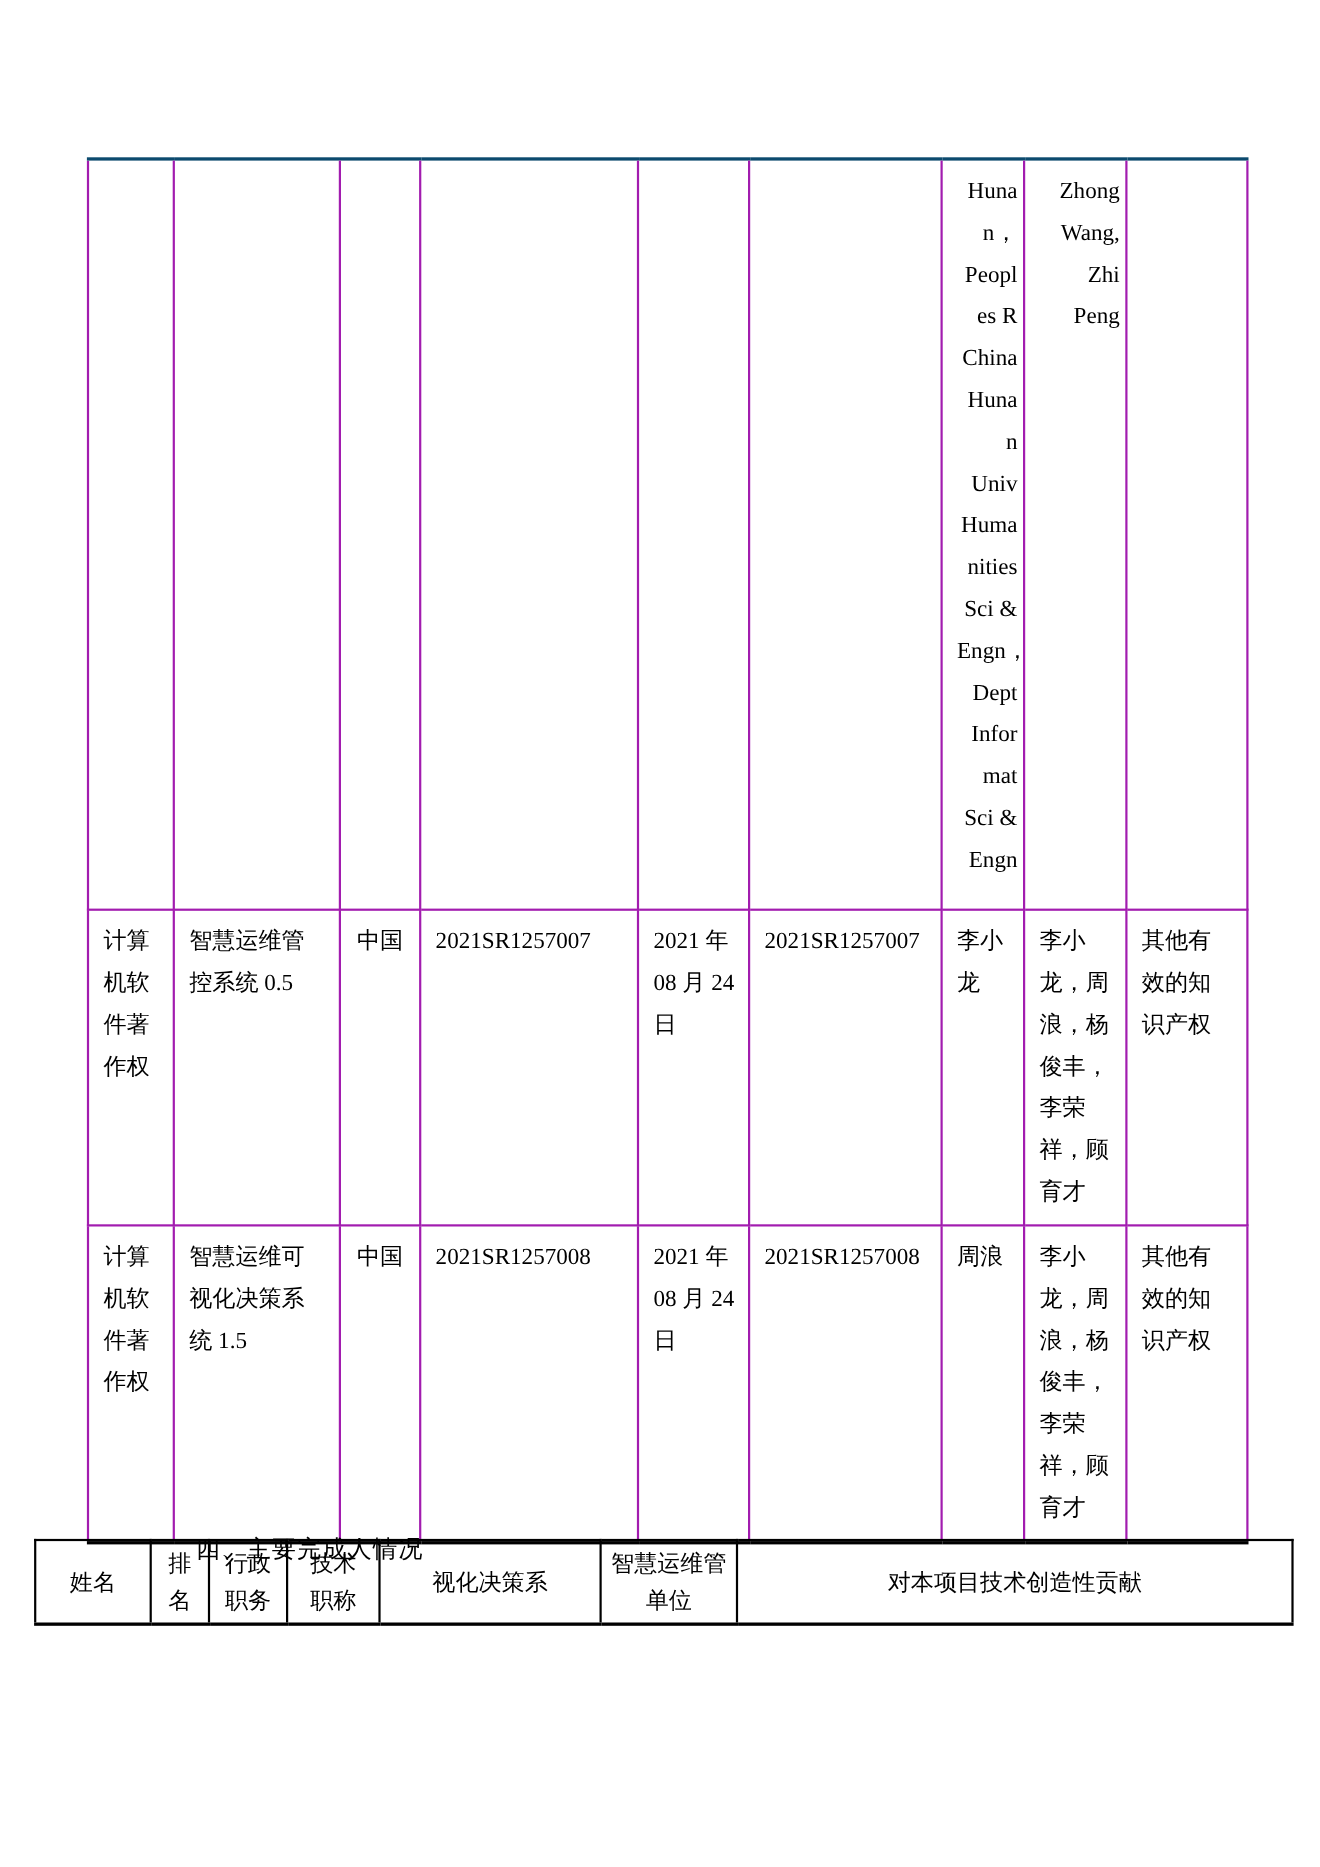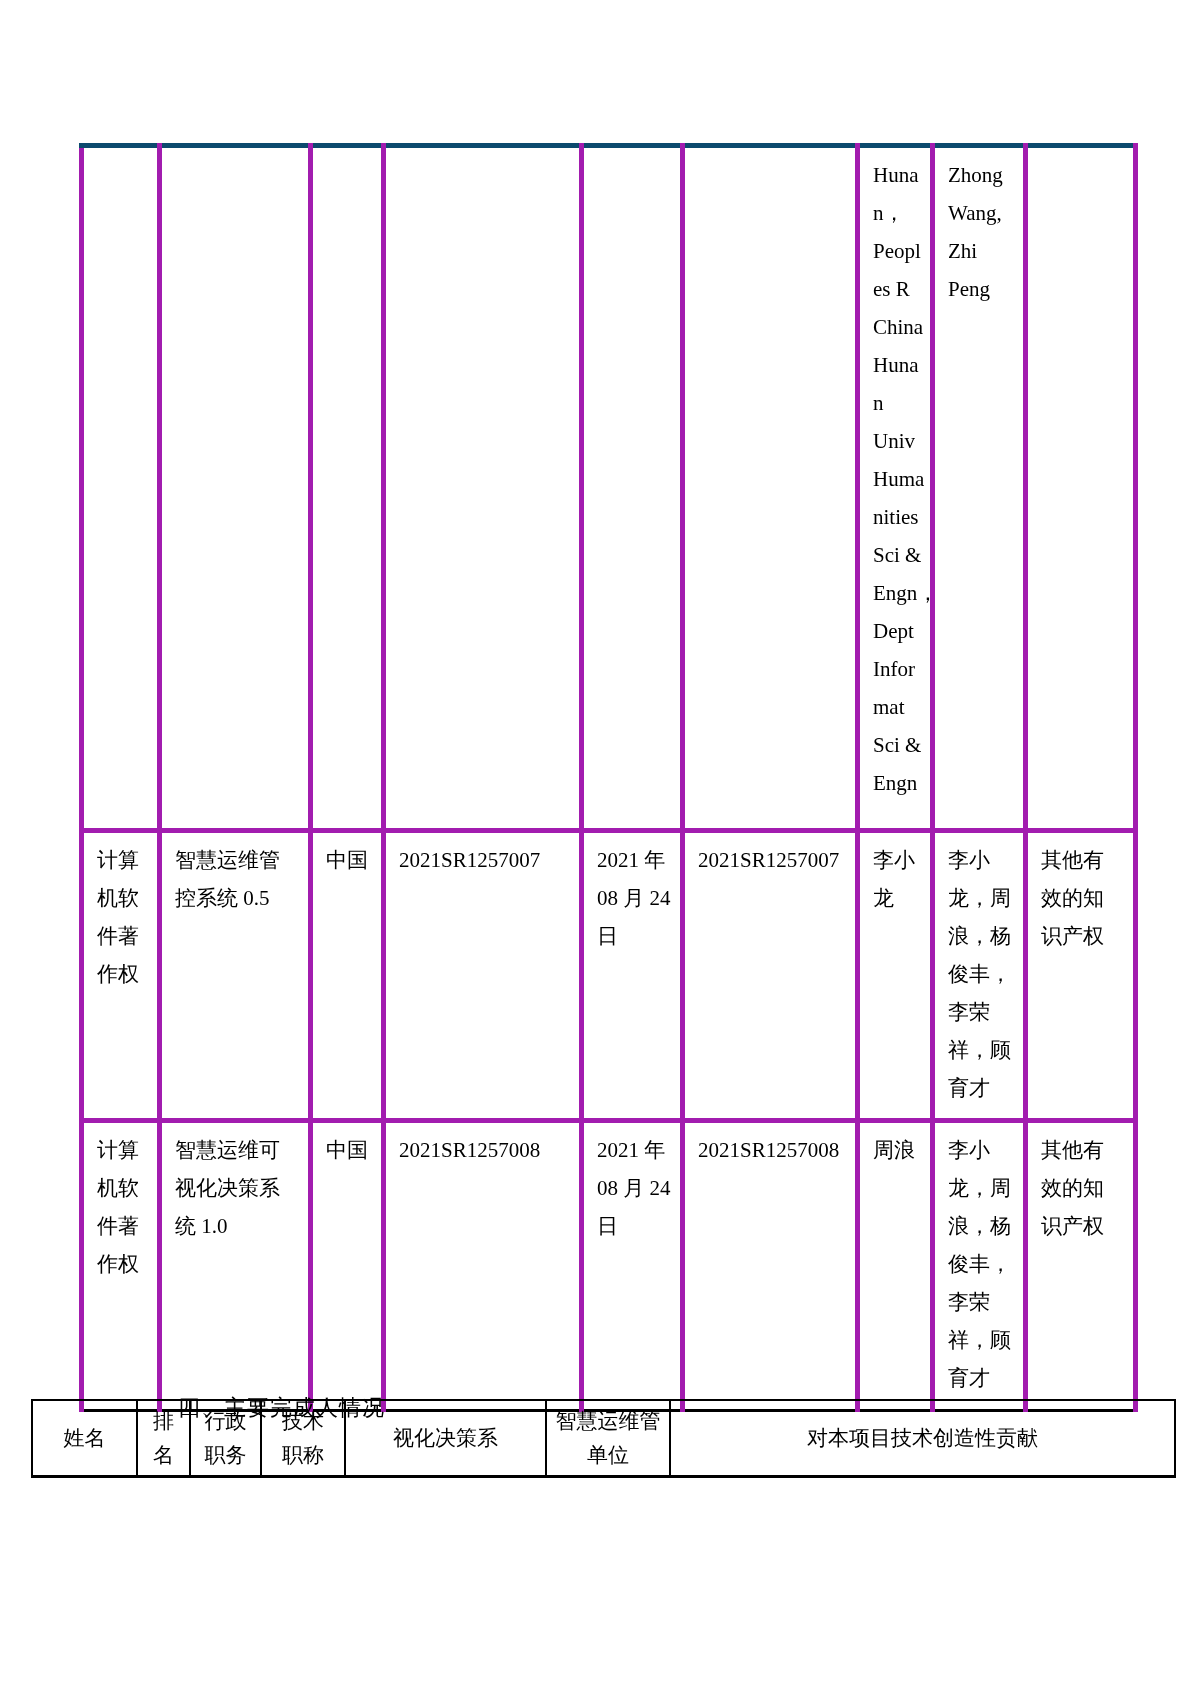--- a/index.html
+++ b/index.html
@@ -12,30 +12,30 @@
   }
   
   table.ip {
     position: absolute;
     left: 79px; top: 143px;
     width: 1054px;
     border-collapse: collapse;
     table-layout: fixed;
   }
   table.ip td {
-    border: 5px solid #a21caf;
+    border: 2px solid #a21caf;
     vertical-align: top;
     padding: 8px 5px 0 13px;
     font-size: 21px;
     line-height: 38px;
     white-space: pre-line;
     overflow: hidden;
   }
   table.ip { border-top: 3px solid #000; }
-  table.ip tr:first-child td { border-top: 5px solid #0c4a6e; }
+  table.ip tr:first-child td { border-top: 3px solid #0c4a6e; text-align: right; }
   table.ip tr:last-child td  { border-bottom: 3px solid #000; }
   table.ip td.c-center { text-align: center; padding-left: 2px; padding-right: 2px; margin-top: 24px; }
   tr.ip-row-cont  td { height: 672px; }
   tr.ip-row-sw1 td { height: 277px; }
   tr.ip-row-sw2 td { height: 278px; }
 
   
   .section-heading {
     position: absolute;
     left: 178px; top: 1393px;
@@ -140,21 +140,21 @@
 效的知
 识产权</td>
     </tr>
     <tr class="ip-row-sw2">
       <td>计算
 机软
 件著
 作权</td>
       <td>智慧运维可
 视化决策系
-统 1.0</td>
+统 1.5</td>
       <td class="c-center">中国</td>
       <td>2021SR1257008</td>
       <td>2021 年
 08 月 24
 日</td>
       <td>2021SR1257008</td>
       <td>周浪</td>
       <td>李小
 龙，周
 浪，杨

